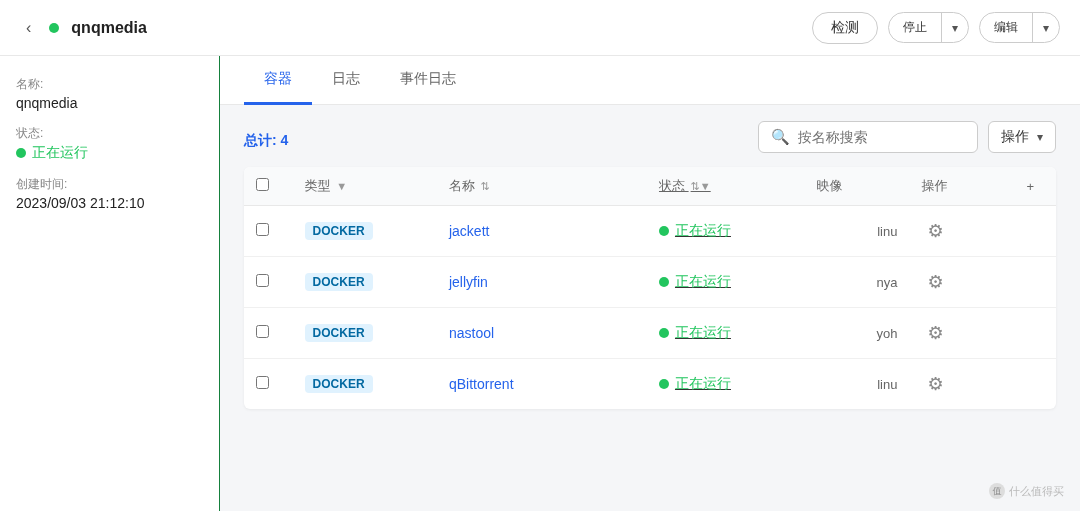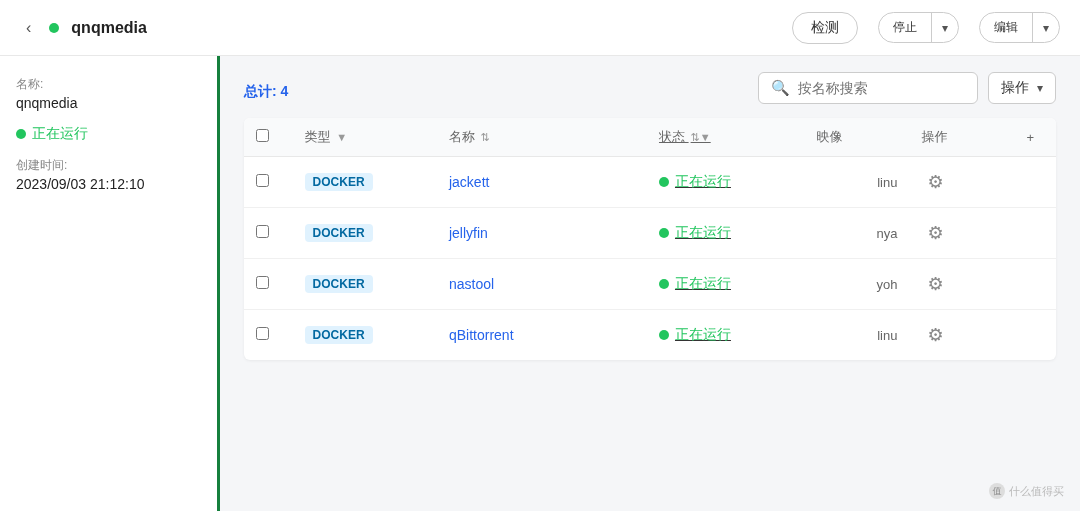--- a/index.html
+++ b/index.html
@@ -44,21 +44,21 @@
     }
     .status-dot.green { background: #22c55e; }
     .app-name {
       font-size: 16px;
       font-weight: 600;
       color: #222;
     }
     .top-bar-right {
       display: flex;
       align-items: center;
-      gap: 20px;
+      gap: 10px;
     }
     .btn-outline {
       border: 1px solid #ccc;
       background: #fff;
       border-radius: 20px;
       padding: 6px 18px;
       font-size: 14px;
       cursor: pointer;
       color: #333;
     }
@@ -86,21 +86,21 @@
     
     .main-layout {
       display: flex;
       height: calc(511px - 56px);
     }
 
     
     .sidebar {
       width: 220px;
       background: #fff;
-      border-right: 3px solid #15803d;
+      border-right: 1px solid #15803d;
       padding: 20px 16px;
       flex-shrink: 0;
     }
     .sidebar-label {
       font-size: 12px;
       color: #888;
       margin-bottom: 2px;
     }
     .sidebar-value {
       font-size: 14px;
@@ -337,30 +337,36 @@
       <span class="arrow-part">▾</span>
     </div>
   </div>
 </div>
 
 <div class="main-layout">
 
   <div class="sidebar">
     <div class="sidebar-label">名称:</div>
     <div class="sidebar-value">qnqmedia</div>
+    <div class="sidebar-label">状态:</div>
     <div class="sidebar-status">
       <span class="status-dot green"></span>
       <span>正在运行</span>
     </div>
     <div class="sidebar-label">创建时间:</div>
     <div class="sidebar-value">2023/09/03 21:12:10</div>
   </div>
 
   <div class="content">
 
+    <div class="tabs">
+      <div class="tab active">容器</div>
+      <div class="tab">日志</div>
+      <div class="tab">事件日志</div>
+    </div>
 
     <div class="table-area">
 
       <div class="table-toolbar">
         <div class="total-count">
           <span>总计: </span><span>4</span>
         </div>
         <div class="toolbar-right">
           <div class="search-box">
             <span class="search-icon-text">🔍</span>

